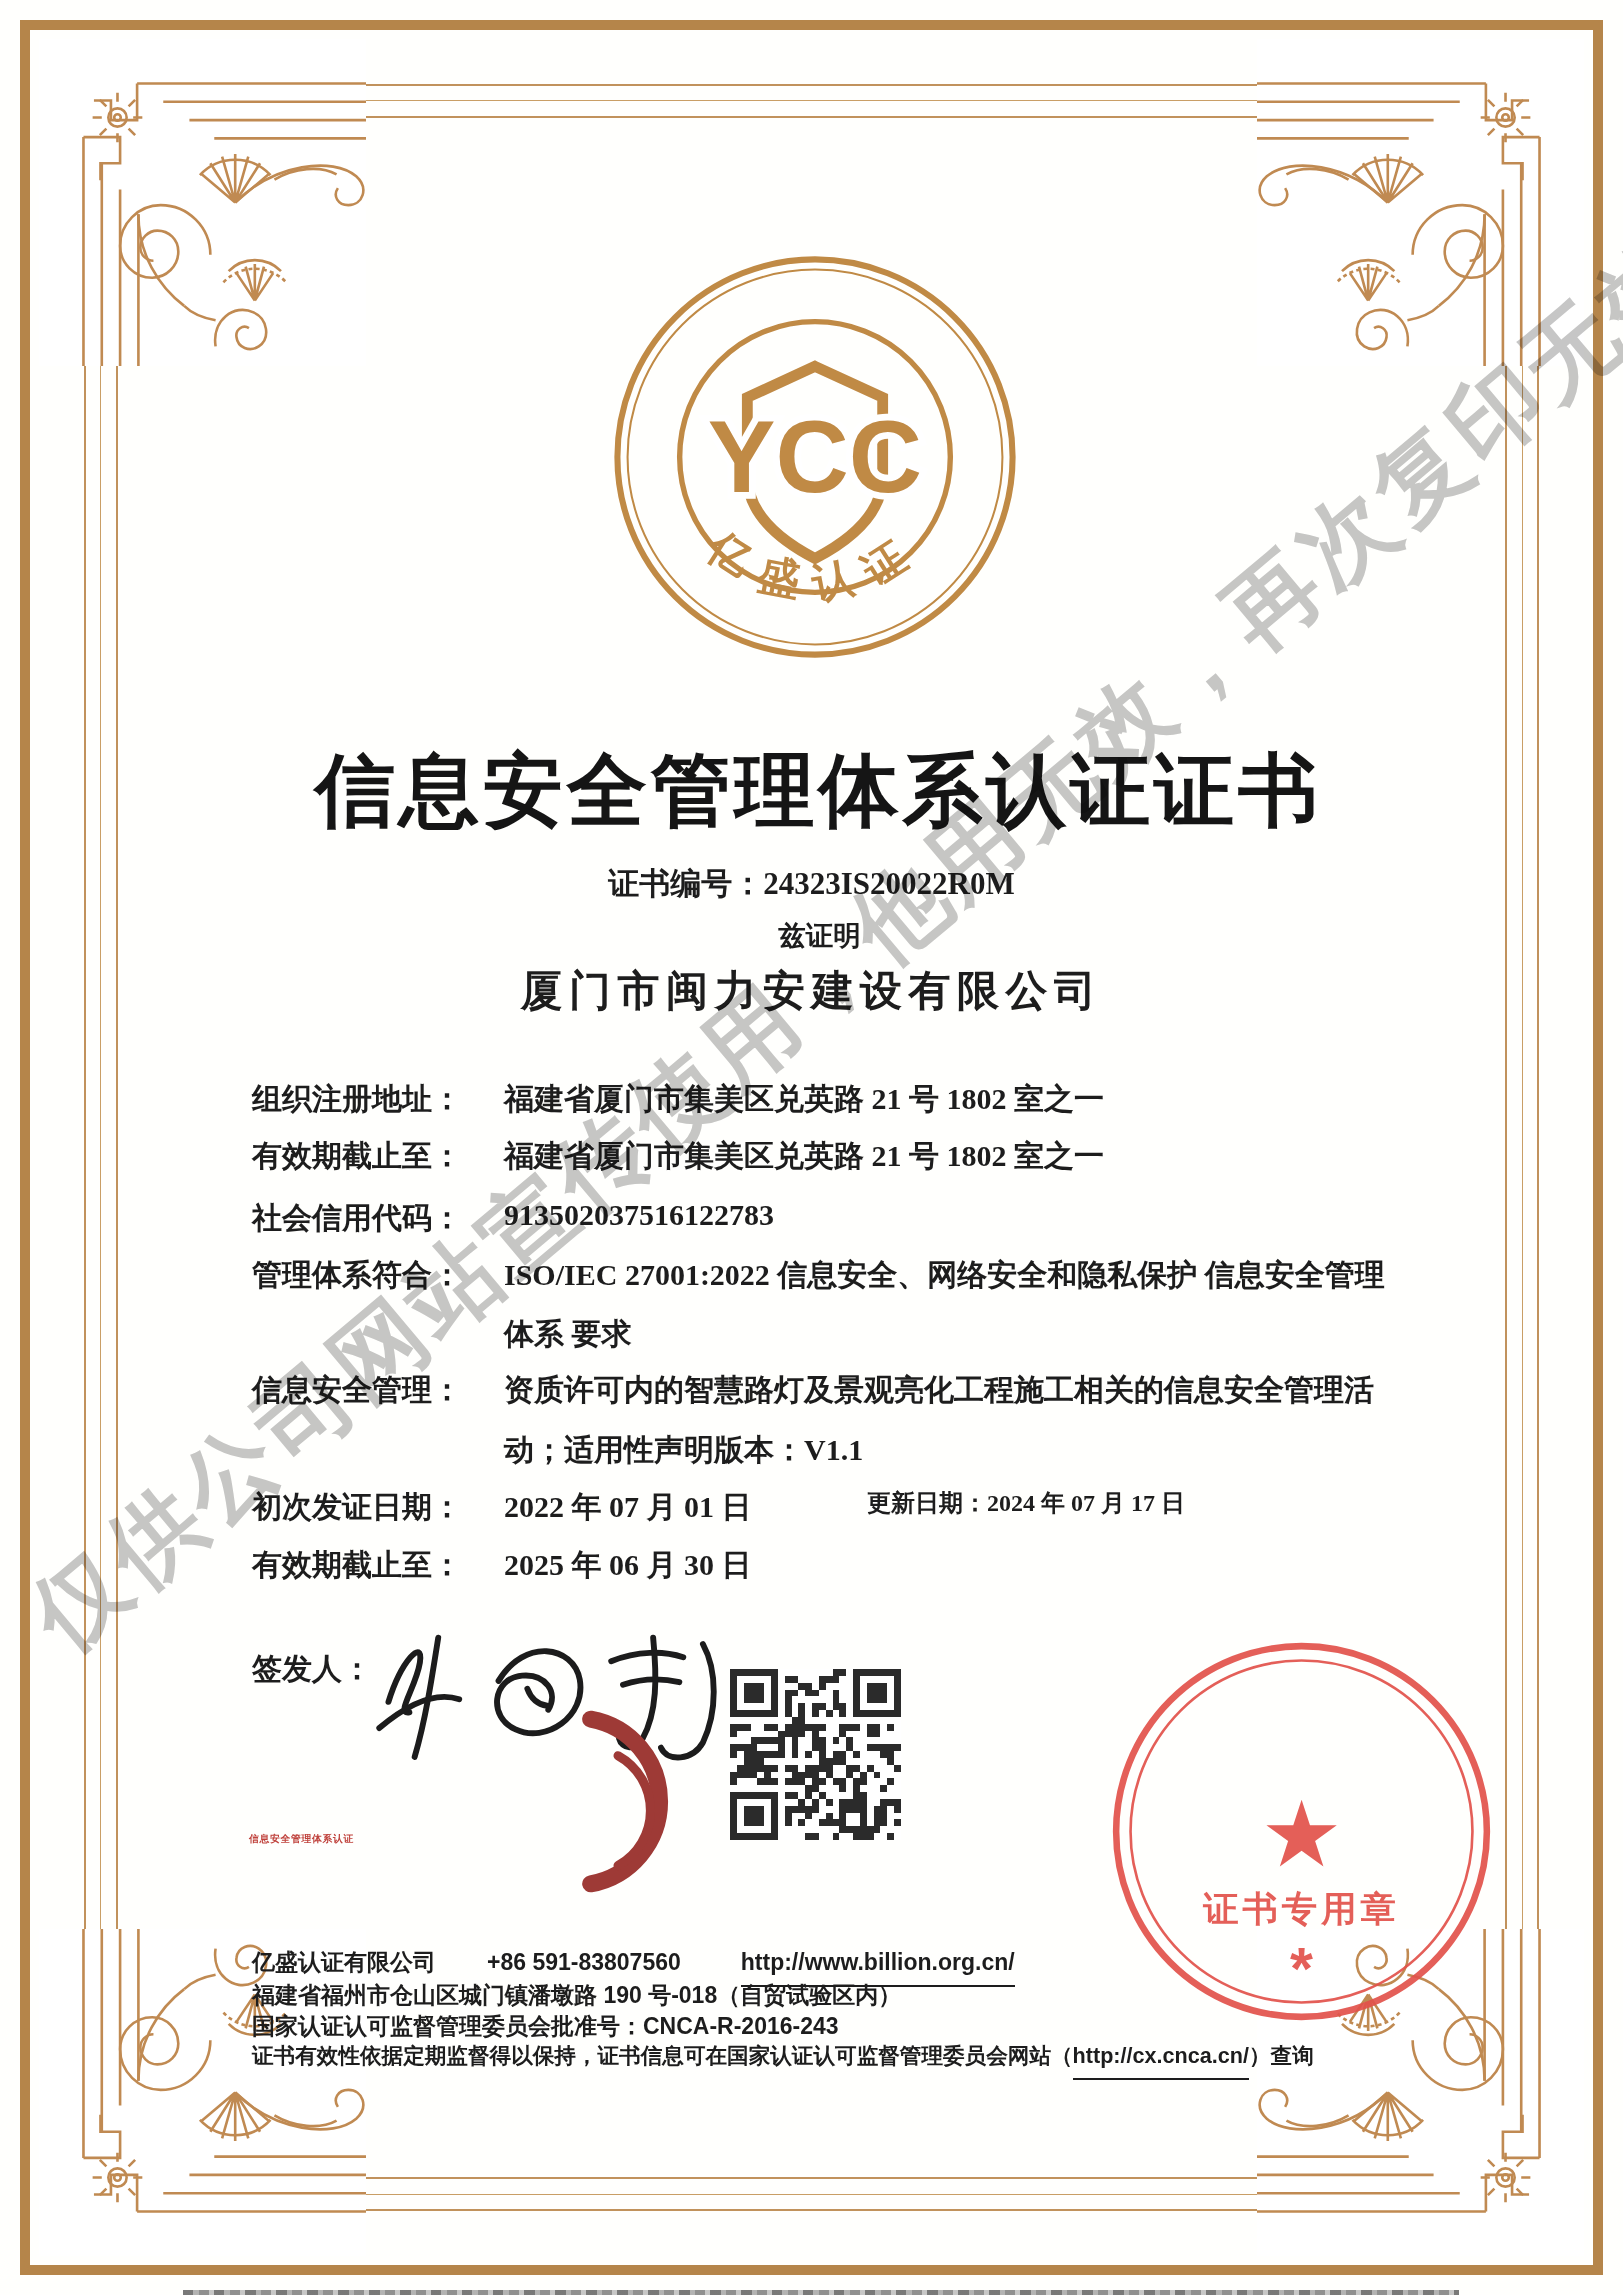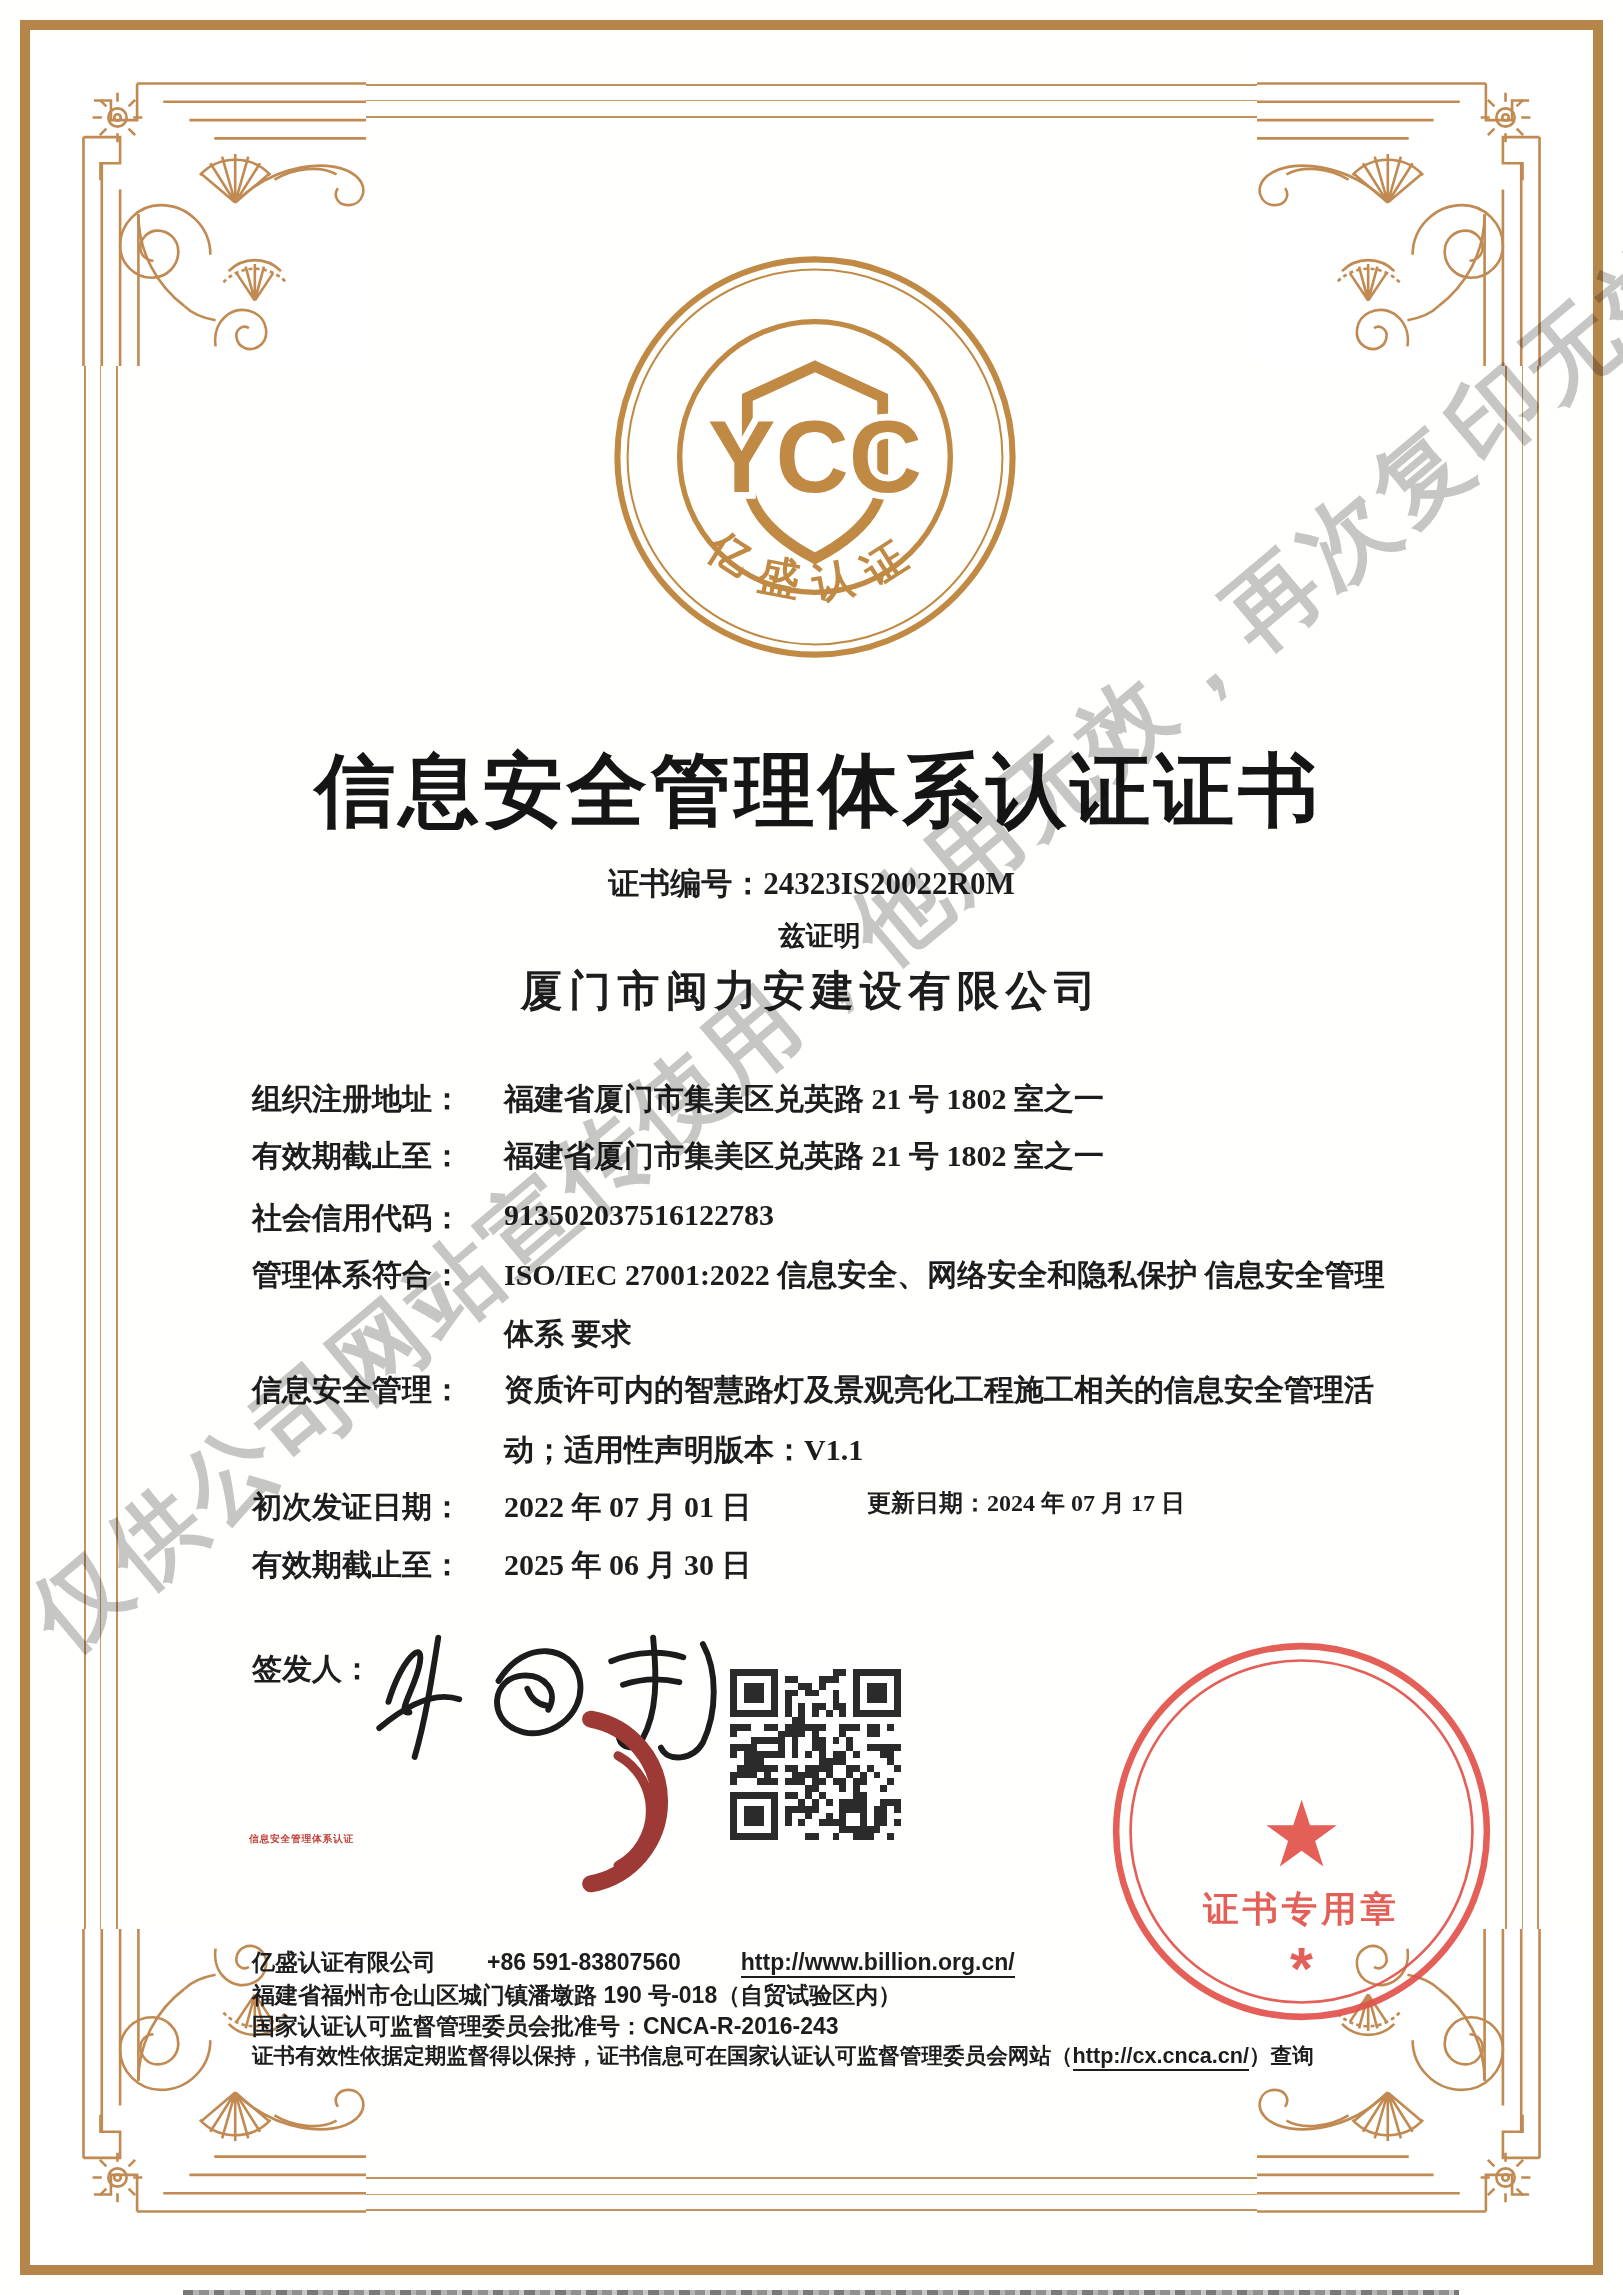--- a/index.html
+++ b/index.html
@@ -41,21 +41,21 @@
                  color:#9e3a36;letter-spacing:1.3px;font-family:"Liberation Sans",sans-serif;}
   .iso-logo-sub{position:absolute;left:249px;top:1833px;font-size:9.8px;font-weight:700;color:#c0433d;letter-spacing:0.7px;}
   .iso-swoosh{position:absolute;left:520px;top:1710px;width:157px;height:183px;}
   .qr{position:absolute;left:730px;top:1669px;width:171px;height:171px;
       display:grid;grid-template-columns:repeat(25,1fr);grid-template-rows:repeat(25,1fr);background:#fff;}
   .qr div.on{background:#2b2b2b;}
   .seal{position:absolute;left:1105px;top:1635px;width:393px;height:393px;opacity:.92;}
   .seal text{font-family:"Liberation Sans",sans-serif;}
   
   .footer-line{position:absolute;left:252px;font-size:23px;font-weight:700;white-space:nowrap;}
-  .footer-url{border-bottom:2px solid #1d1d1d;padding-bottom:1px;}
+  .footer-url{border-bottom:2px solid #1d1d1d;padding-bottom:10px;}
   .f1-gap1{display:inline-block;width:51px;}
   .f1-gap2{display:inline-block;width:60px;}
   
   .watermark{position:absolute;left:46px;top:1568px;transform:rotate(-40deg);transform-origin:0 50%;
              font-size:92px;font-weight:700;color:#8d8d8d;opacity:.5;white-space:nowrap;
              letter-spacing:5.2px;mix-blend-mode:multiply;z-index:60;pointer-events:none;}
   .scan-strip{position:absolute;left:183px;right:164px;bottom:0;height:4.6px;opacity:.75;
               background:repeating-linear-gradient(90deg,#4c4c4c 0 10.5px,#9a9a9a 10.5px 15.7px,#6b6b6b 15.7px 26px,#b5b5b5 26px 31px);}
 </style>
 </head>

